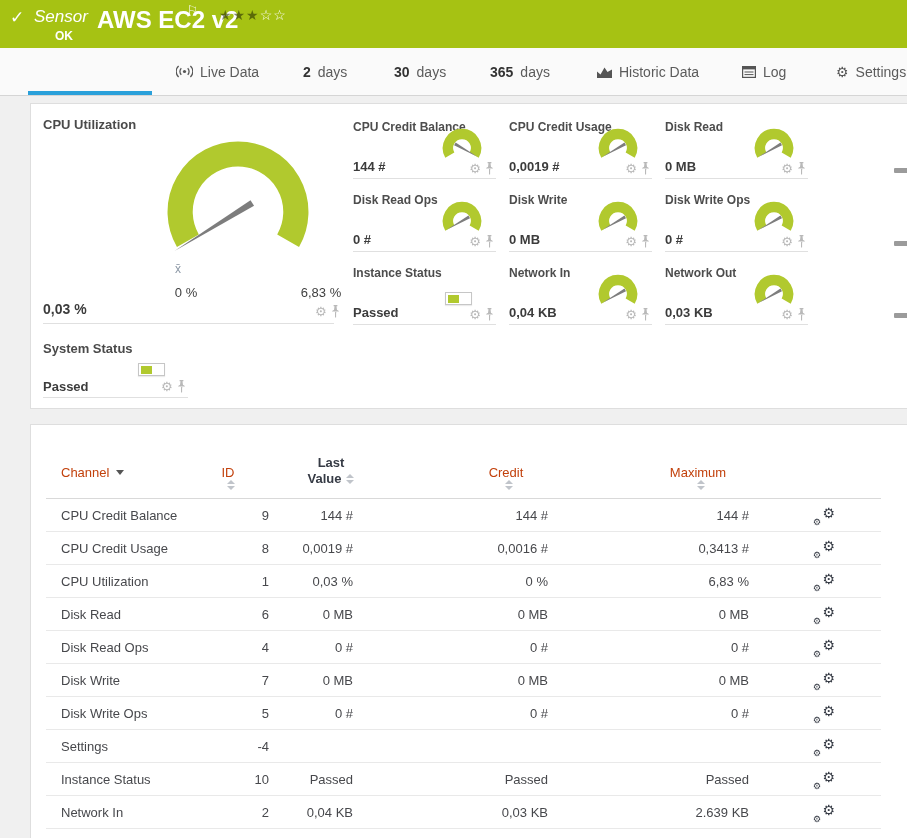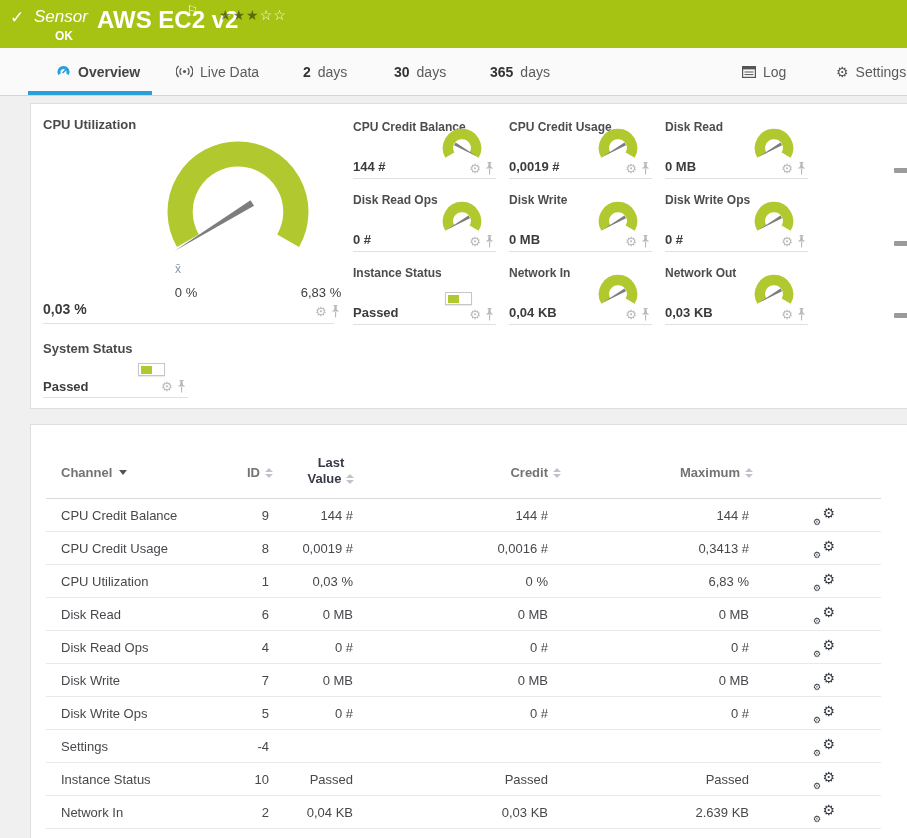--- a/index.html
+++ b/index.html
@@ -62,22 +62,22 @@
   .toggle { width:27px; height:13px; background:#fff; border:1px solid #c6c6c6; box-shadow:0 1px 1px rgba(0,0,0,.08); }
   .toggle i { display:block; margin:2px 0 0 2px; width:11px; height:8px; background:#b1c92e; }
 
   .iconpair { display:inline-flex; align-items:center; gap:4px; color:#b9b9b9; cursor:pointer; }
   .iconpair .gear-glyph { font-family:"DejaVu Sans",sans-serif; font-size:13px; line-height:13px; }
   .iconpair svg { fill:#b9b9b9; }
 
   .stub { position:absolute; left:863px; width:14px; height:5px; background:#9b9b9b; border-radius:1px; }
 
   
-  .th { position:absolute; font-size:13px; font-weight:bold; color:#737373; display:flex; align-items:center; cursor:pointer; }
-  .th.right { justify-content:flex-end; }
+  .th { position:absolute; font-size:13px; font-weight:normal; color:#c2410c; display:flex; align-items:center; cursor:pointer; }
+  .th.right { justify-content:flex-end;flex-direction:column; }
   .sort { display:inline-flex; flex-direction:column; row-gap:2px; margin-left:5px; }
   .sort i { width:0; height:0; border-left:4px solid transparent; border-right:4px solid transparent; }
   .sort .up { border-bottom:4px solid #c0c4ca; }
   .sort .dn { border-top:4px solid #c0c4ca; }
   .charrow { width:0; height:0; border-left:4px solid transparent; border-right:4px solid transparent; border-top:5px solid #555; display:inline-block; margin-left:7px; }
   .th-last { top:30px; left:260px; width:80px; text-align:center; line-height:16px; position:absolute; font-size:13px; font-weight:bold; color:#363b45; cursor:pointer; }
   .th-last .l2 { display:inline-flex; align-items:center; }
   .thead-sep { position:absolute; left:15px; top:73px; width:835px; height:1px; background:#d9d9d9; }
 
   .rows { position:absolute; left:0; top:74px; width:100%; }
@@ -99,27 +99,20 @@
 <div class="hdr">
   <span class="hdr-check">✓</span>
   <span class="hdr-type">Sensor</span>
   <span class="hdr-title">AWS EC2 v2</span>
   <span class="hdr-flag">⚐</span>
   <span class="hdr-stars"><span class="full">★★★</span><span class="empty">☆☆</span></span>
   <span class="hdr-status">OK</span>
 </div>
 
 <div class="tabbar">
-  <div class="tab active" style="left:56px">
-    <svg width="15" height="13" viewBox="0 0 15 13">
-      <path d="M3.5 9.3 A4.6 4.6 0 1 1 11.5 9.3" stroke="#2aa0da" stroke-width="3" fill="none"></path>
-      <path d="M6.6 8 L11.2 3.4" stroke="#2aa0da" stroke-width="1.6"></path>
-    </svg>
-    <span>Overview</span>
-  </div>
   <div class="tab" style="left:176px">
     <svg width="17" height="13" viewBox="0 0 17 13">
       <circle cx="8.5" cy="6.5" r="1.6" fill="#555"></circle>
       <path d="M5.3 3.3 A4.4 4.4 0 0 0 5.3 9.7" stroke="#555" fill="none" stroke-width="1.3"></path>
       <path d="M2.6 1.1 A7.2 7.2 0 0 0 2.6 11.9" stroke="#555" fill="none" stroke-width="1.3"></path>
       <path d="M11.7 3.3 A4.4 4.4 0 0 1 11.7 9.7" stroke="#555" fill="none" stroke-width="1.3"></path>
       <path d="M14.4 1.1 A7.2 7.2 0 0 1 14.4 11.9" stroke="#555" fill="none" stroke-width="1.3"></path>
     </svg>
     <span>Live Data</span>
   </div>
@@ -127,20 +120,26 @@
     <span class="num">2</span>
     <span>days</span>
   </div>
   <div class="tab" style="left:394px">
     <span class="num">30</span>
     <span>days</span>
   </div>
   <div class="tab" style="left:490px">
     <span class="num">365</span>
     <span>days</span>
+  </div>
+  <div class="tab" style="left:597px">
+    <svg width="15" height="12" viewBox="0 0 15 12">
+      <path d="M0 12 V5.5 L3.5 8.5 L7.5 1.5 L10.5 6 L15 3.5 V12 Z" fill="#555"></path>
+    </svg>
+    <span>Historic Data</span>
   </div>
   <div class="tab" style="left:742px">
     <svg width="14" height="12" viewBox="0 0 14 12">
       <rect x="0.6" y="0.6" width="12.8" height="10.8" fill="none" stroke="#555" stroke-width="1.2"></rect>
       <rect x="0.6" y="0.6" width="12.8" height="2.8" fill="#555"></rect>
       <line x1="2.5" y1="6" x2="11.5" y2="6" stroke="#555"></line>
       <line x1="2.5" y1="8.6" x2="11.5" y2="8.6" stroke="#555"></line>
     </svg>
     <span>Log</span>
   </div>

